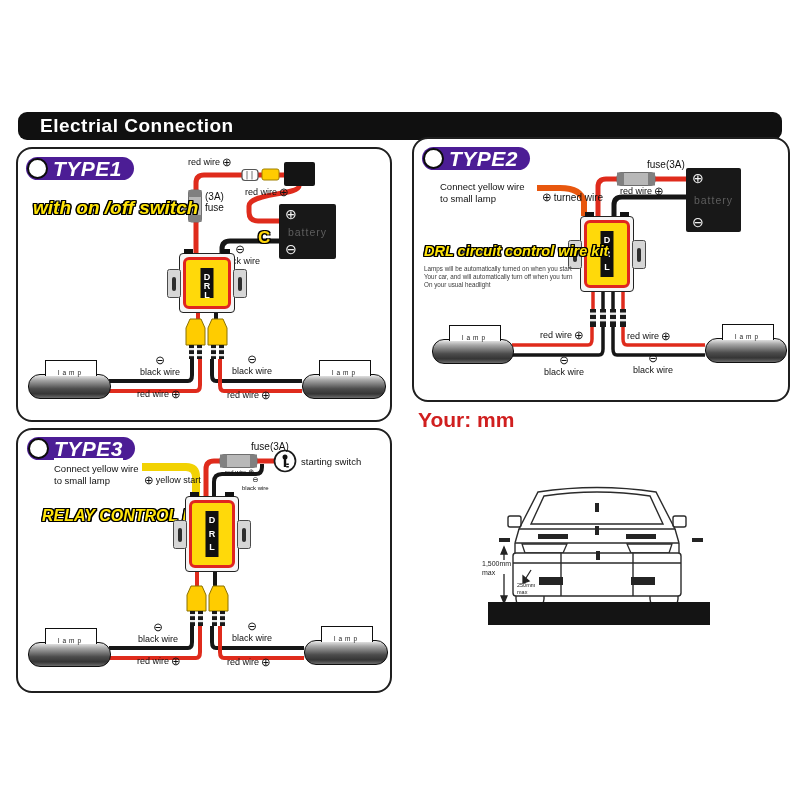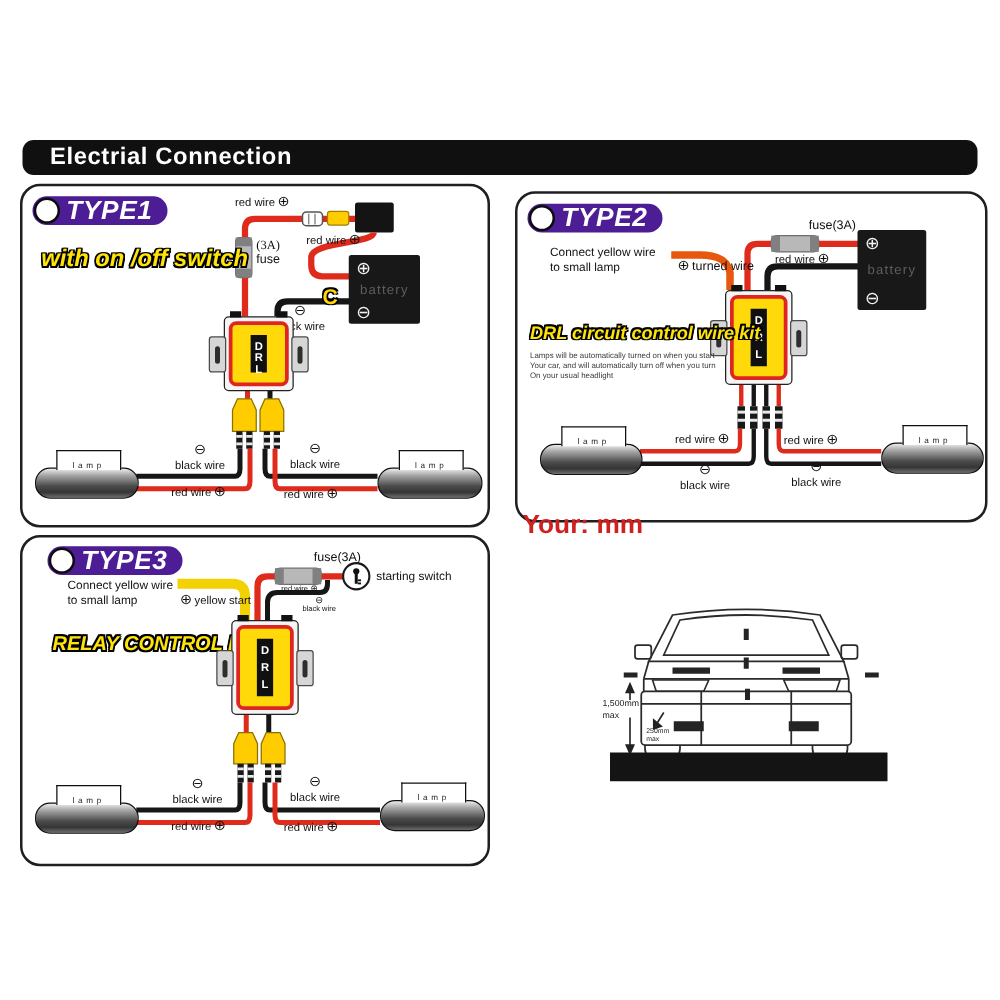--- a/index.html
+++ b/index.html
@@ -111,21 +111,21 @@
   <div class="badge" style="left:8px;top:8px;">
     <i class="bc"></i>
     <span>TYPE1</span>
   </div>
   <div class="ytext" style="left:15px;top:48px;font-size:19px;">with on /off switch</div>
 
   <div class="lbl" style="left:170px;top:8px;">
     <span>red wire</span>
       <span class="sym">⊕</span>
   </div>
-  <div class="lbl" style="left:187px;top:43px;font-size:10px;font-family:Liberation Serif, serif;">(3A)</div>
+  <div class="lbl" style="left:187px;top:43px;font-size:10px;">(3A)</div>
   <div class="lbl" style="left:187px;top:54px;font-size:10px;">fuse</div>
   <div class="lbl" style="left:227px;top:38px;">
     <span>red wire</span>
       <span class="sym">⊕</span>
   </div>
 
   <div class="battery" style="left:261px;top:55px;width:57px;height:55px;">
     <span class="bp">⊕</span>
     <span class="bm">⊖</span>
     <span class="bw">battery</span>
@@ -172,21 +172,21 @@
   <div class="lbl" style="left:119px;top:240px;">
     <span>red wire</span>
       <span class="sym">⊕</span>
   </div>
   <div class="lbl" style="left:209px;top:241px;">
     <span>red wire</span>
       <span class="sym">⊕</span>
   </div>
 </div>
 
-<div class="panel" style="left:412px;top:153px;width:374px;height:261px;text-decoration:underline;">
+<div class="panel" style="left:412px;top:137px;width:374px;height:261px;text-decoration:underline;">
   <svg class="wires" width="374" height="261" viewBox="0 0 374 261">
     <path d="M123,49 H146 C160,49 168,53 170,63 V77" stroke="#e8570e" stroke-width="6" fill="none"></path>
     <path d="M184,77 V48 Q184,40 192,40 H273" stroke="#df2b1c" stroke-width="5" fill="none"></path>
     <path d="M200,77 V66 Q200,58 208,58 H273" stroke="#161616" stroke-width="5" fill="none"></path>
     <g>
       <rect x="203" y="33.5" width="38" height="13" rx="4" fill="#b8b8b8" stroke="#6e6e6e"></rect>
       <rect x="203" y="33.5" width="7" height="13" fill="#808080"></rect>
       <rect x="234" y="33.5" width="7" height="13" fill="#808080"></rect>
     </g>
     <path d="M179,151 V170" stroke="#df2b1c" stroke-width="3.5" fill="none"></path>
@@ -338,21 +338,21 @@
           <rect x="202" y="184" width="5" height="2.2" fill="#e8e8e8"></rect>
           <rect x="202" y="190" width="5" height="2.2" fill="#e8e8e8"></rect>
         </g>
     </g>
     <path d="M91,218 H170 Q174,218 174,212 V196" stroke="#161616" stroke-width="4" fill="none"></path>
     <path d="M91,228 H178 Q182,228 182,222 V196" stroke="#df2b1c" stroke-width="4" fill="none"></path>
     <path d="M286,218 H198 Q194,218 194,212 V196" stroke="#161616" stroke-width="4" fill="none"></path>
     <path d="M286,228 H206 Q202,228 202,222 V196" stroke="#df2b1c" stroke-width="4" fill="none"></path>
   </svg>
 
-  <div class="badge" style="left:20px;top:7px;">
+  <div class="badge" style="left:9px;top:7px;text-decoration:underline;">
     <i class="bc"></i>
     <span>TYPE3</span>
   </div>
   <div class="note" style="left:36px;top:33px;">Connect yellow wire</div>
   <div class="note" style="left:36px;top:45px;">to small lamp</div>
 
   <div class="lbl" style="left:126px;top:45px;">
     <span class="sym">⊕</span>
       <span>yellow  start</span>
   </div>

